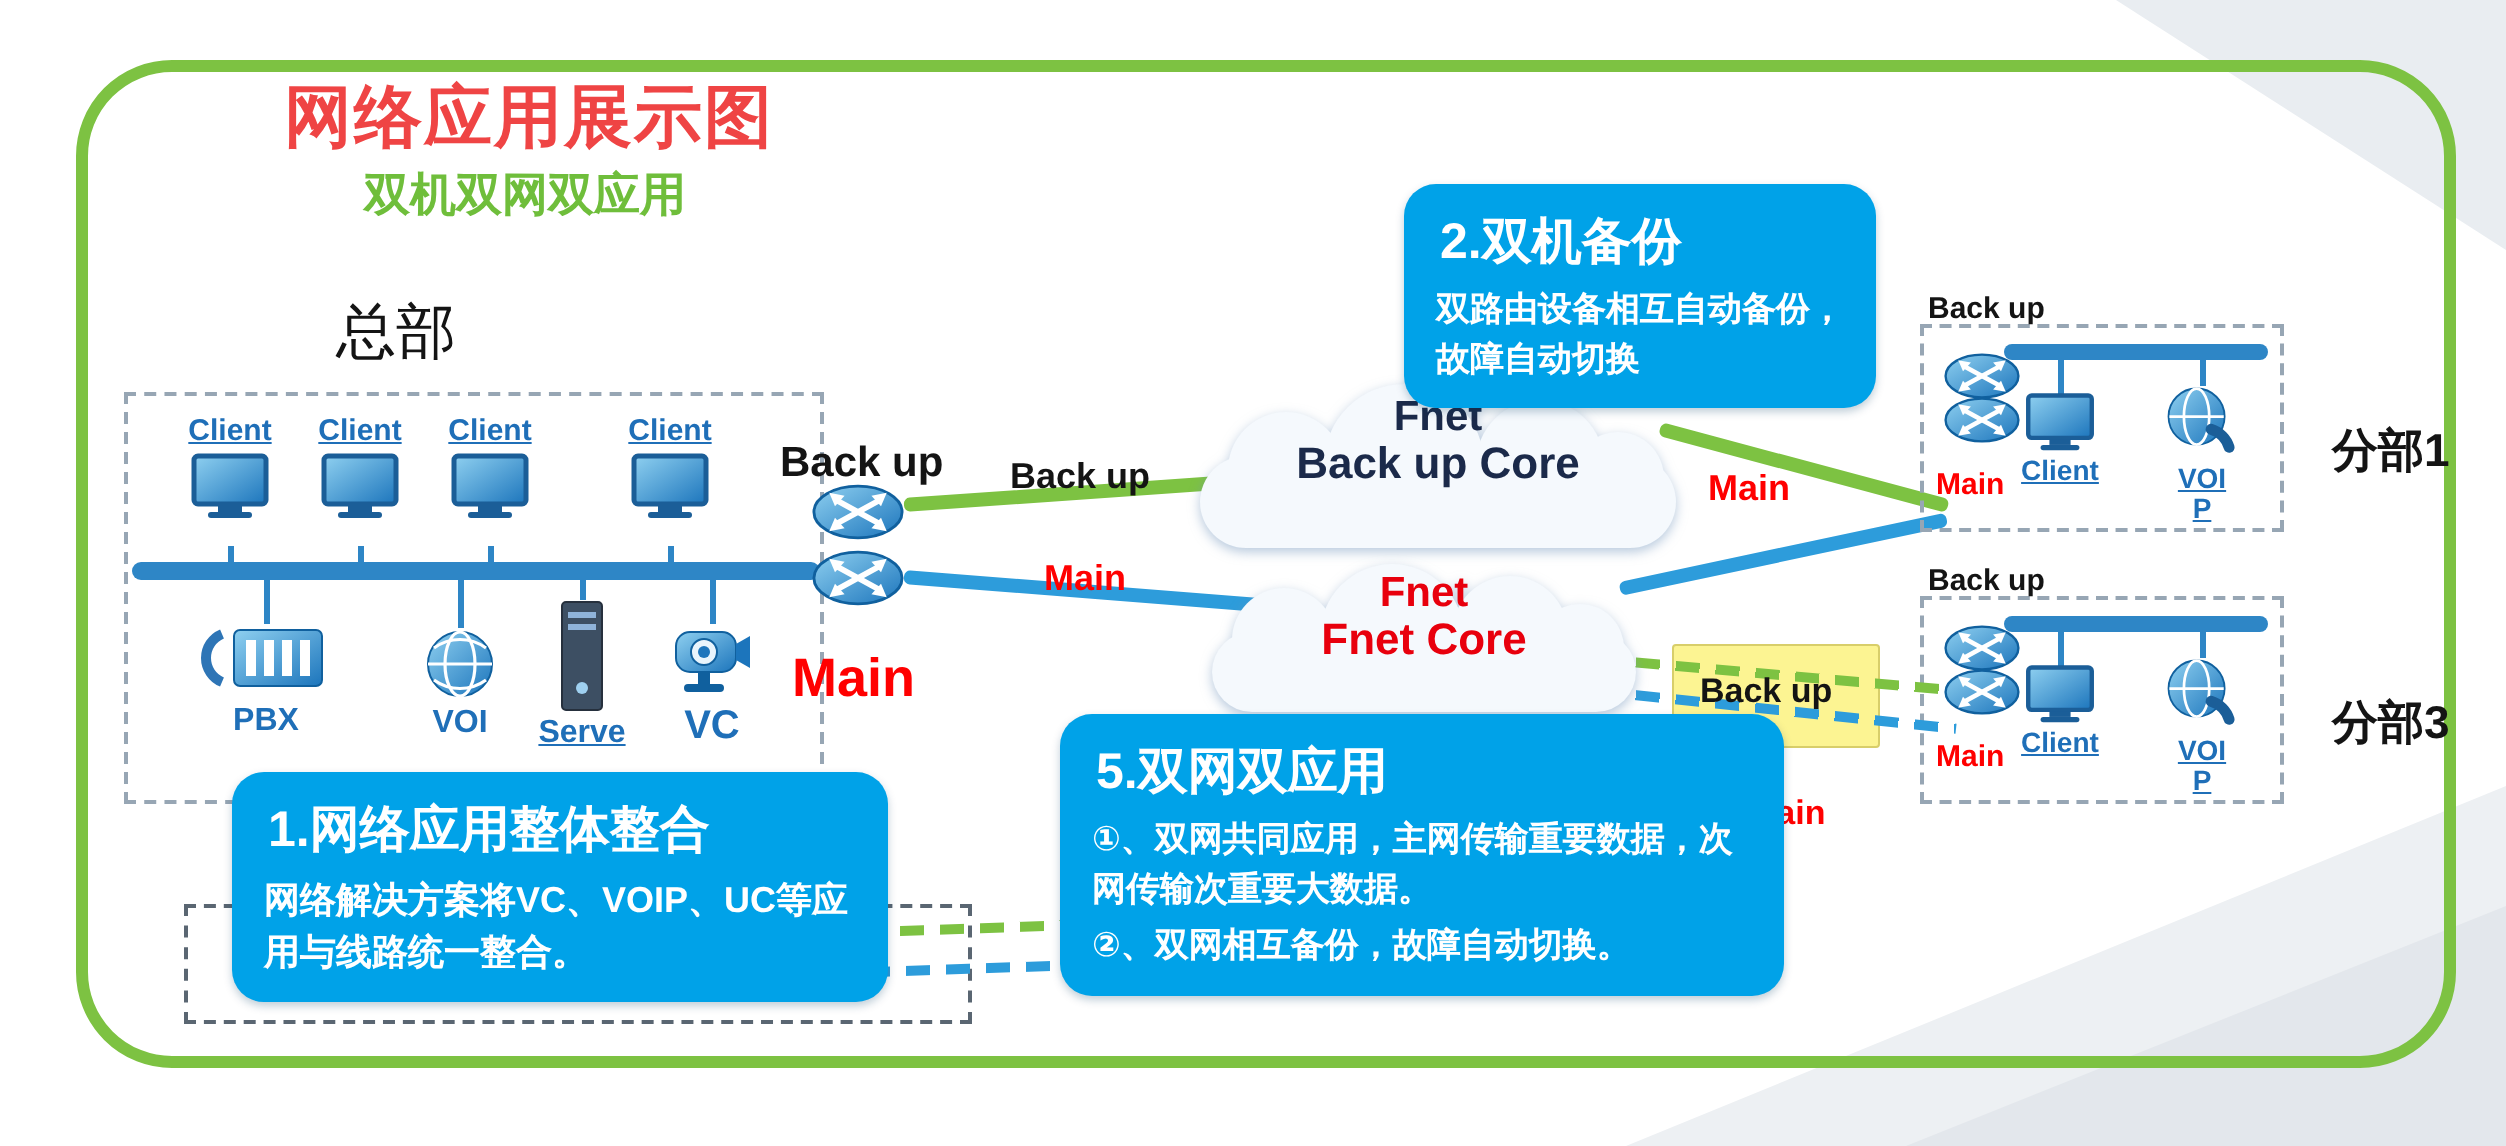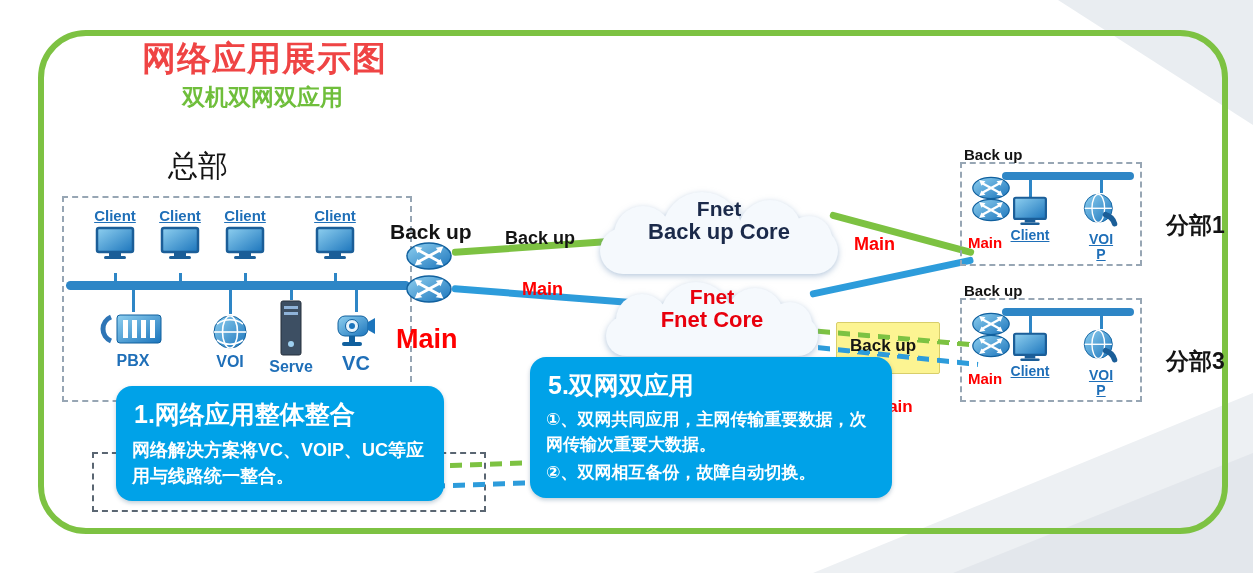--- a/index.html
+++ b/index.html
@@ -184,21 +184,21 @@
   <div class="abs blue-lbl" style="left:100px;top:352px;width:66px;font-size:16px;">PBX</div>
 
   <svg class="icon" style="left:212px;top:314px;" width="36" height="36">
       <use href="#sym-globe"></use>
     </svg>
   <div class="abs blue-lbl" style="left:205px;top:353px;width:50px;font-size:16px;">VOI</div>
 
   <svg class="icon" style="left:280px;top:300px;" width="22" height="56">
       <use href="#sym-server"></use>
     </svg>
-  <div class="abs blue-lbl" style="left:266px;top:358px;width:50px;font-size:16px;">Serve</div>
+  <div class="abs blue-lbl" style="left:266px;top:358px;width:50px;font-size:16px;text-decoration:underline;">Serve</div>
 
   <svg class="icon" style="left:336px;top:312px;" width="40" height="36">
       <use href="#sym-camera"></use>
     </svg>
   <div class="abs blue-lbl" style="left:316px;top:352px;width:80px;font-size:20px;">VC</div>
 
   <div class="abs lbl-backup-big" style="left:390px;top:220px;">Back up</div>
   <svg class="icon router" style="left:406px;top:241px;" width="46" height="30">
       <use href="#sym-router"></use>
     </svg>
@@ -287,20 +287,24 @@
   <svg class="icon" style="left:1012px;top:332px;" width="36" height="30">
       <use href="#sym-monitor"></use>
     </svg>
   <div class="abs blue-lbl wrap-narrow" style="left:1008px;top:364px;width:44px;font-size:14px;">Client</div>
   <svg class="icon" style="left:1082px;top:328px;" width="38" height="38">
       <use href="#sym-voip"></use>
     </svg>
   <div class="abs blue-lbl wrap-narrow" style="left:1086px;top:368px;width:30px;font-size:14px;">VOIP</div>
   <div class="abs branch-name" style="left:1166px;top:346px;">分部3</div>
 
+  <div class="abs callout" style="left:702px;top:92px;width:236px;">
+    <div class="c-title">2.双机备份</div>
+    <p class="c-body">双路由设备相互自动备份，故障自动切换</p>
+  </div>
 
   <div class="abs callout" style="left:116px;top:386px;width:328px;">
     <div class="c-title">1.网络应用整体整合</div>
     <p class="c-body lg">网络解决方案将VC、VOIP、UC等应用与线路统一整合。</p>
   </div>
 
   <div class="abs callout" style="left:530px;top:357px;width:362px;">
     <div class="c-title">5.双网双应用</div>
     <p class="c-body" style="margin-bottom:4px;">①、双网共同应用，主网传输重要数据，次网传输次重要大数据。</p>
     <p class="c-body">②、双网相互备份，故障自动切换。</p>

